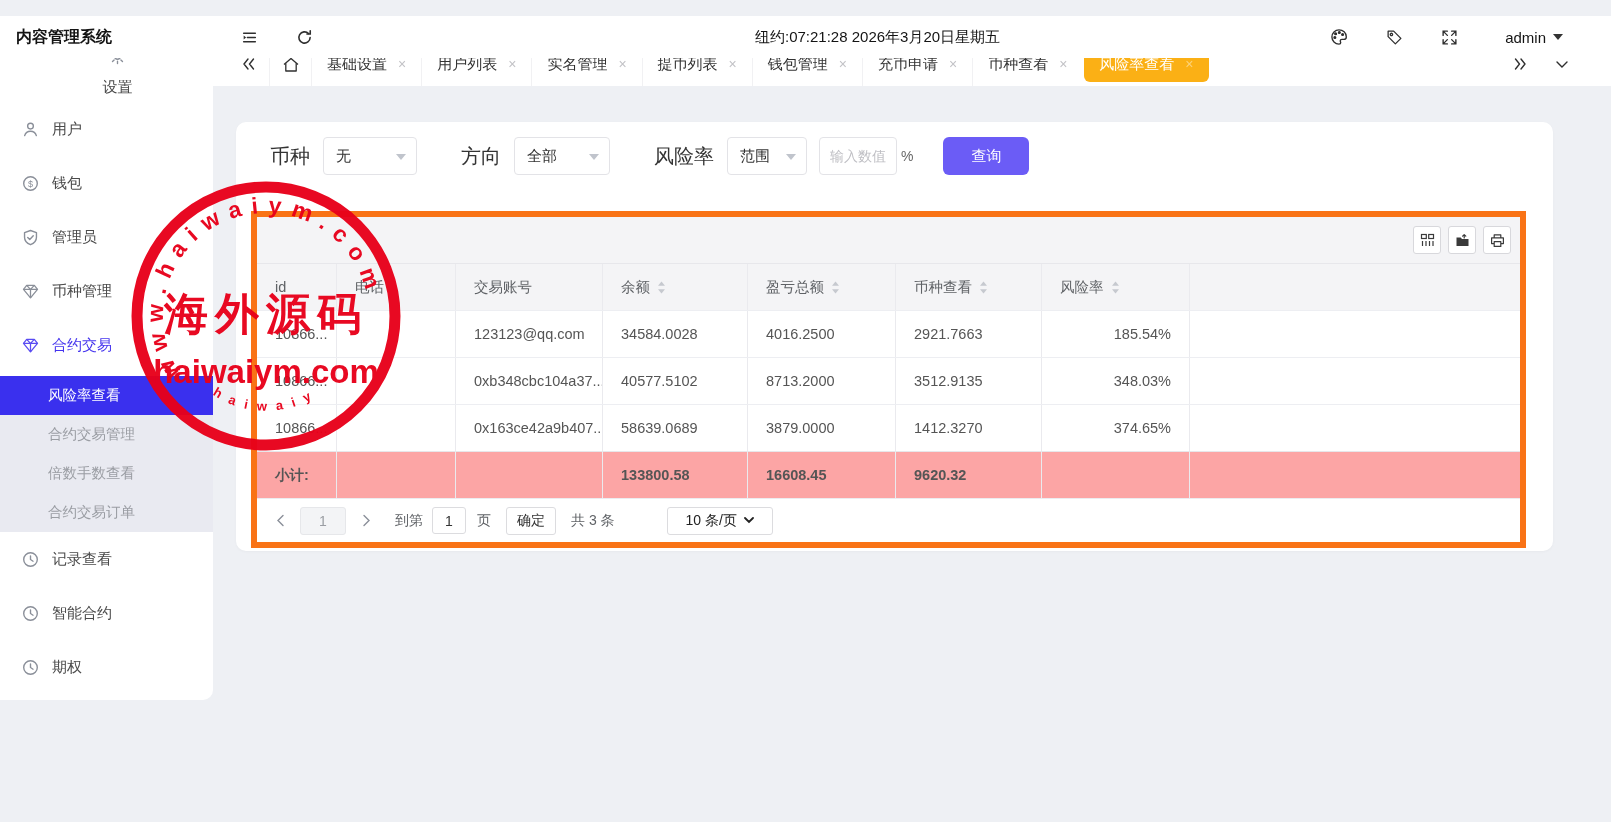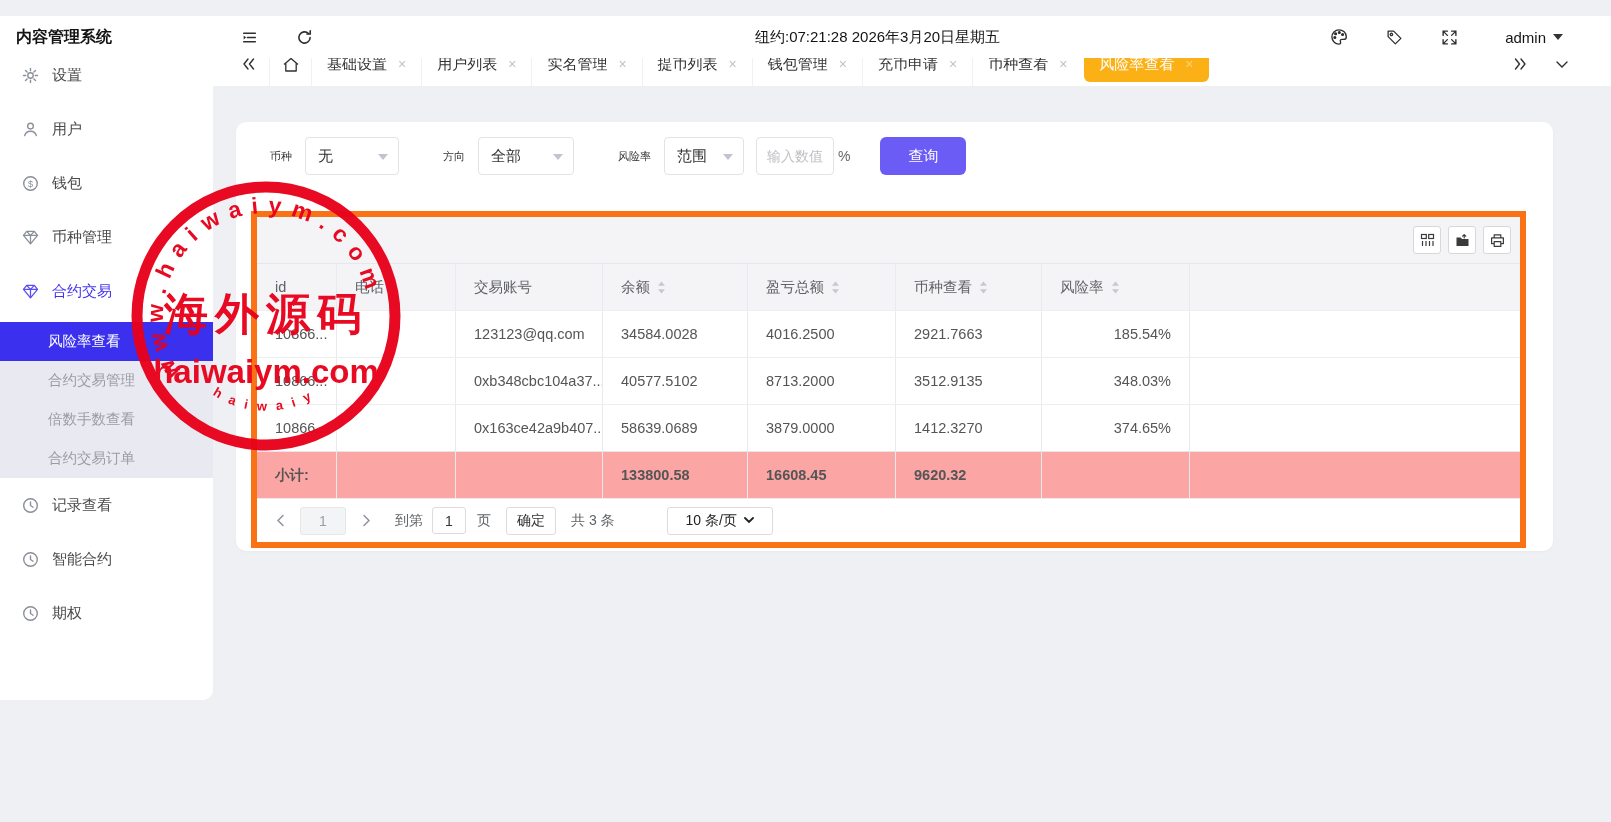--- a/index.html
+++ b/index.html
@@ -22,21 +22,21 @@
   .tb-palette { left:1324px; }
   .tb-tag { left:1379px; }
   .tb-fullscreen { left:1434px; }
   .clock { position:absolute; left:755px; top:0; line-height:42px; font-size:15px; color:#141414; }
   .userbox { position:absolute; right:48px; top:0; height:42px; display:flex; align-items:center; gap:7px; font-size:15px; color:#141414; cursor:pointer; }
 
   
   .sidebar { position:absolute; left:0; top:42px; width:213px; height:658px; background:#fff; border-radius:0 0 10px 0; z-index:5; }
   .side-item { height:54px; display:flex; align-items:center; padding-left:22px; gap:13px; font-size:15px; color:#4a4a4a; cursor:pointer; }
   .side-item .sicon { color:#8a8f99; display:flex; }
-  .side-item.first { margin-top:6px; }
+  .side-item.first { margin-top:6px;flex-direction:column; }
   .side-item.active-parent { color:#4433ee; }
   .side-item.active-parent .sicon { color:#5a4cf2; }
   .submenu { background:#e9eaf1; margin-top:4px; }
   .sub-item { height:39px; display:flex; align-items:center; padding-left:48px; font-size:14.5px; color:#9a9da3; cursor:pointer; }
   .sub-item.active { background:#3a30ee; color:#fff; }
 
   
   .tabbar { position:absolute; left:213px; top:42px; width:1398px; height:44px; background:#fff; display:flex; align-items:center; padding:0 28px 0 14px; z-index:4; }
   .tab-nav { width:42px; height:44px; display:flex; align-items:center; justify-content:center; color:#2f2f2f; cursor:pointer; }
   .tab-cell { border-left:1px solid #f1f1f3; }
@@ -44,21 +44,21 @@
   .tab .x { color:#c2c2c6; font-size:14px; }
   .tab.active { background:#fbb015; color:#fff; height:36px; border-radius:6px; margin-left:2px; border-left:none; }
   .tab.active .x { color:#fcd37c; }
   .tab-spacer { flex:1; }
 
   
   .card { position:absolute; left:236px; top:122px; width:1317px; height:429px; background:#fff; border-radius:10px; box-shadow:0 1px 3px rgba(0,0,0,.03); z-index:3; }
 
   
   .filters { position:absolute; left:34px; top:15px; height:38px; display:flex; align-items:center; }
-  .f-label { font-size:11px; color:#333; margin-right:13px; }
+  .f-label { font-size:20px; color:#333; margin-right:13px; }
   .f-select { height:38px; border:1px solid #e3e3e7; border-radius:4px; background:#fff; display:flex; align-items:center; justify-content:space-between; padding:0 10px 0 12px; font-size:15px; color:#333; cursor:pointer; }
   .f-caret { width:0; height:0; border:5px solid transparent; border-top:6px solid #c0c4cc; margin-top:6px; }
   .w94 { width:94px; margin-right:44px; }
   .w96 { width:96px; margin-right:44px; }
   .w80 { width:80px; margin-right:12px; }
   .f-input { width:78px; height:38px; border:1px solid #e3e3e7; border-radius:4px; padding:0 10px; font-size:14px; color:#333; font-family:inherit; }
   .f-input::placeholder { color:#bfbfc4; }
   .pct { font-size:14px; color:#666; margin:0 0 0 4px; }
   .f-btn { margin-left:30px; width:86px; height:38px; background:#6b5cf6; border:none; border-radius:6px; color:#fff; font-size:15px; font-family:inherit; cursor:pointer; }
 
@@ -162,20 +162,29 @@
     <span>用户</span>
   </div>
   <div class="side-item">
     <span class="sicon">
       <svg width="17" height="17" viewBox="0 0 16 16" fill="none" stroke="currentColor" stroke-width="1.3">
         <circle cx="8" cy="8" r="6.4"></circle>
         <text x="8" y="11" font-size="8.5" text-anchor="middle" fill="currentColor" stroke="none" font-family="Liberation Sans,sans-serif">$</text>
       </svg>
     </span>
     <span>钱包</span>
+  </div>
+  <div class="side-item">
+    <span class="sicon">
+      <svg width="17" height="17" viewBox="0 0 16 16" fill="none" stroke="currentColor" stroke-width="1.3" stroke-linejoin="round" stroke-linecap="round">
+        <path d="M8 1.4l5.6 2v4.4c0 3.6-2.4 5.8-5.6 7-3.2-1.2-5.6-3.4-5.6-7V3.4z"></path>
+          <path d="M5.4 8l1.9 1.9 3.3-3.6"></path>
+      </svg>
+    </span>
+    <span>管理员</span>
   </div>
   <div class="side-item">
     <span class="sicon">
       <svg width="17" height="17" viewBox="0 0 16 16" fill="none" stroke="currentColor" stroke-width="1.2" stroke-linejoin="round">
         <path d="M4.4 2.2h7.2l3 3.8L8 14 1.4 6z"></path>
           <path d="M1.4 6h13.2M4.4 2.2L8 6l3.6-3.8M8 6v8"></path>
       </svg>
     </span>
     <span>币种管理</span>
   </div>

